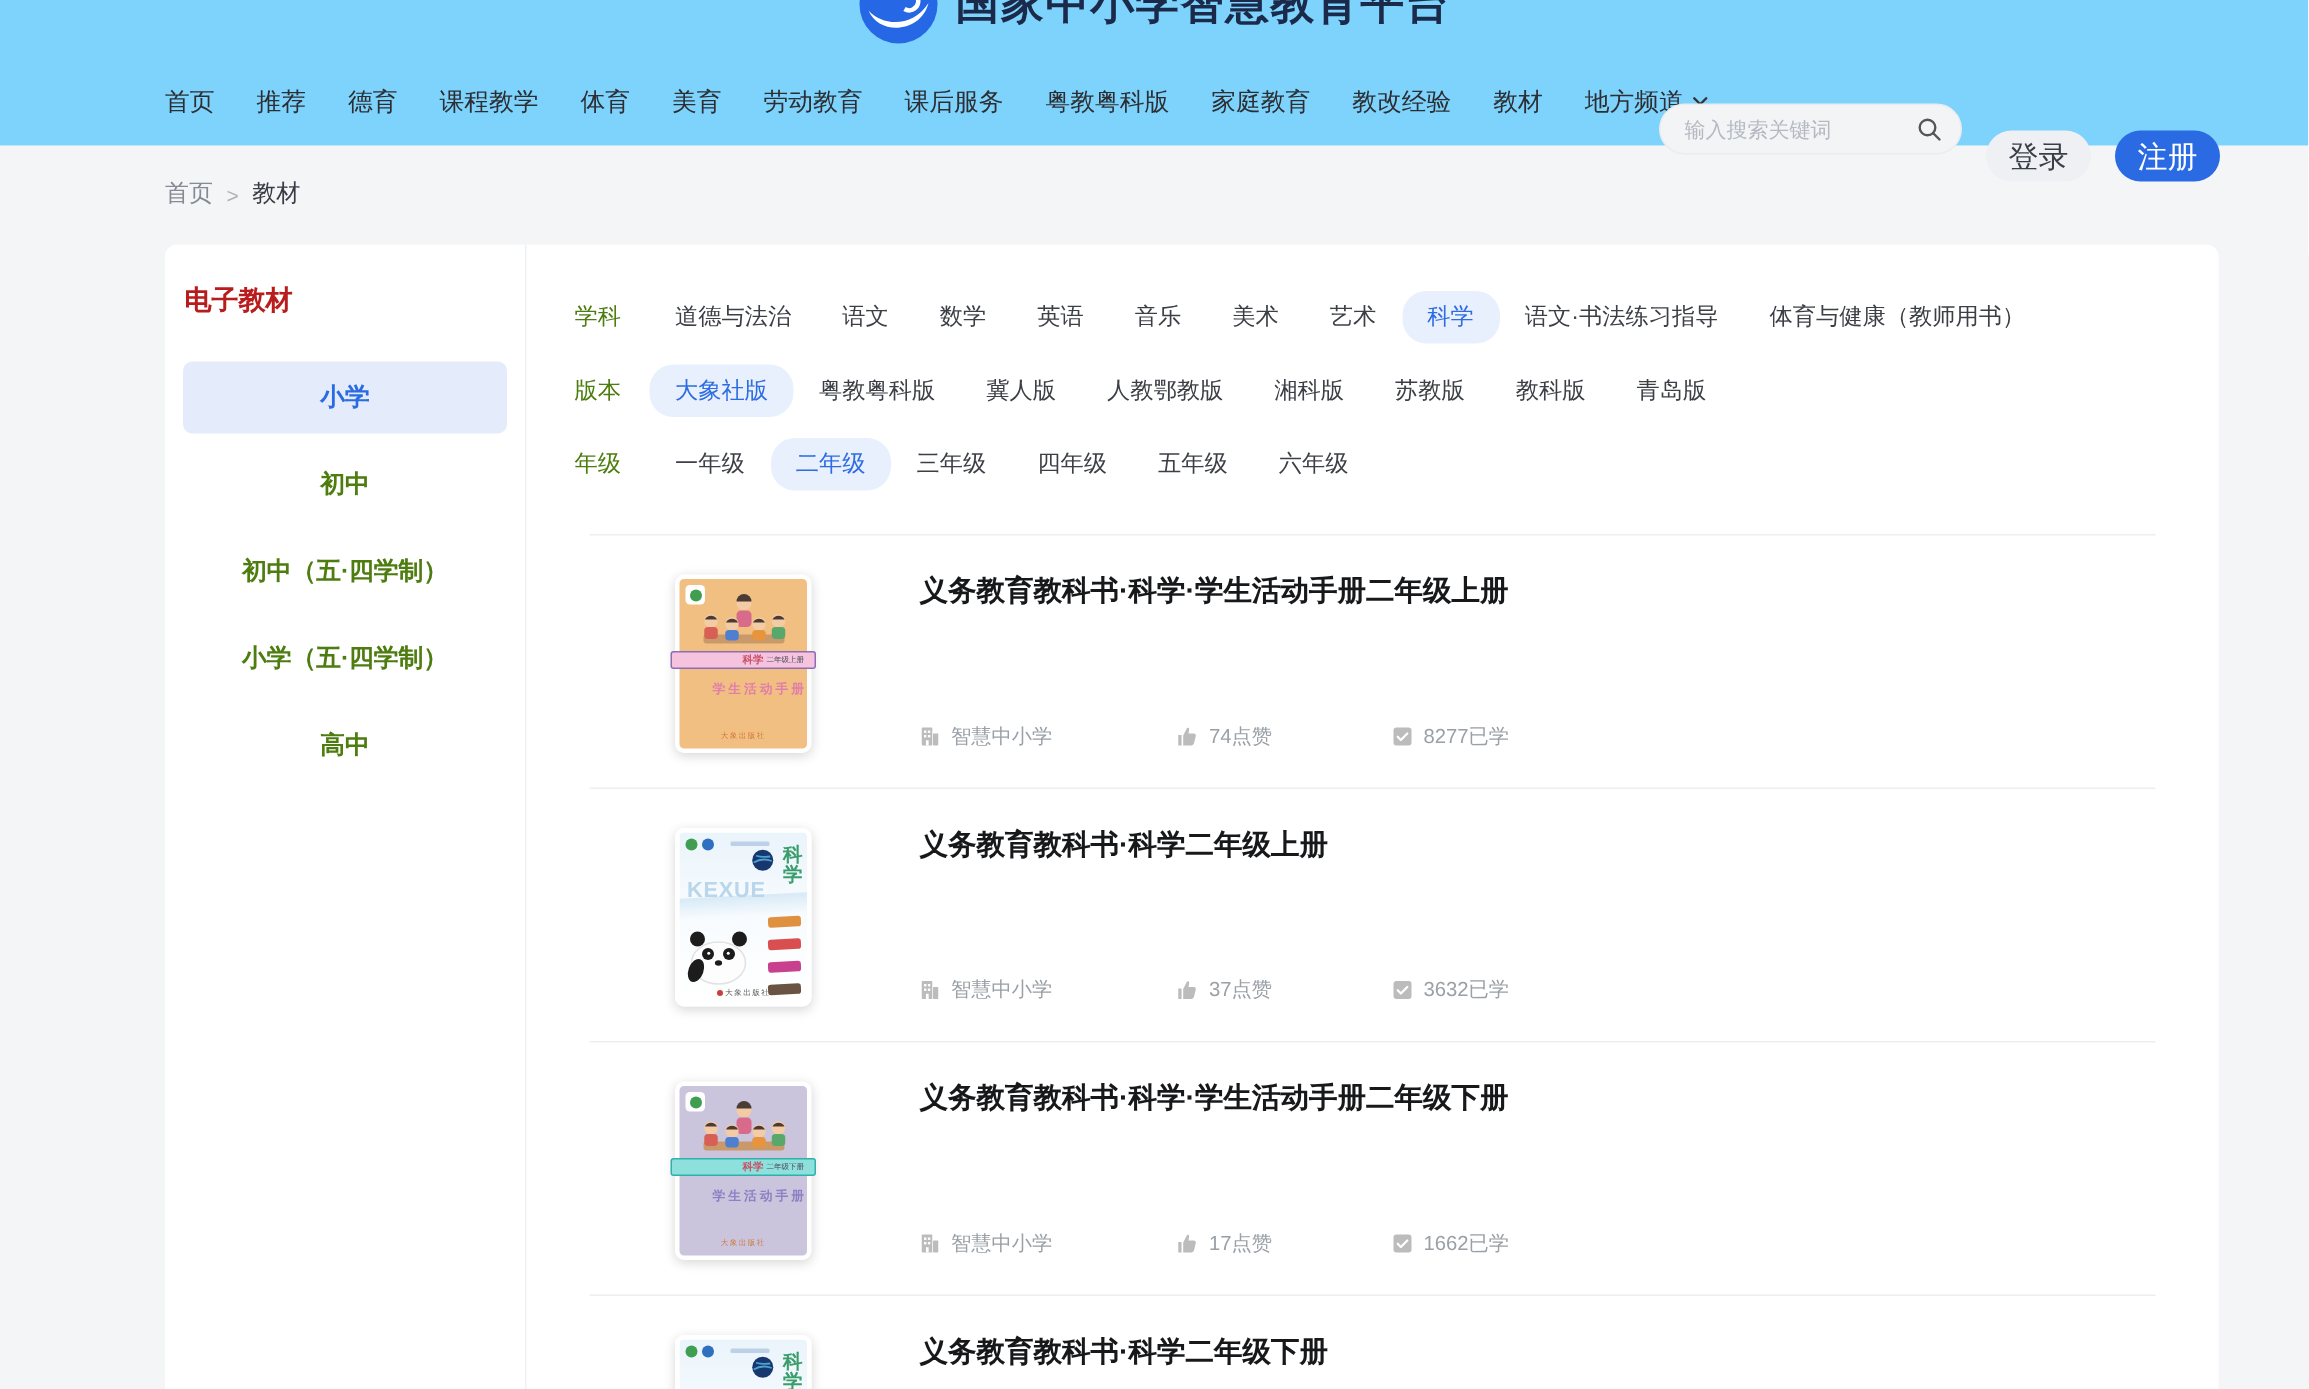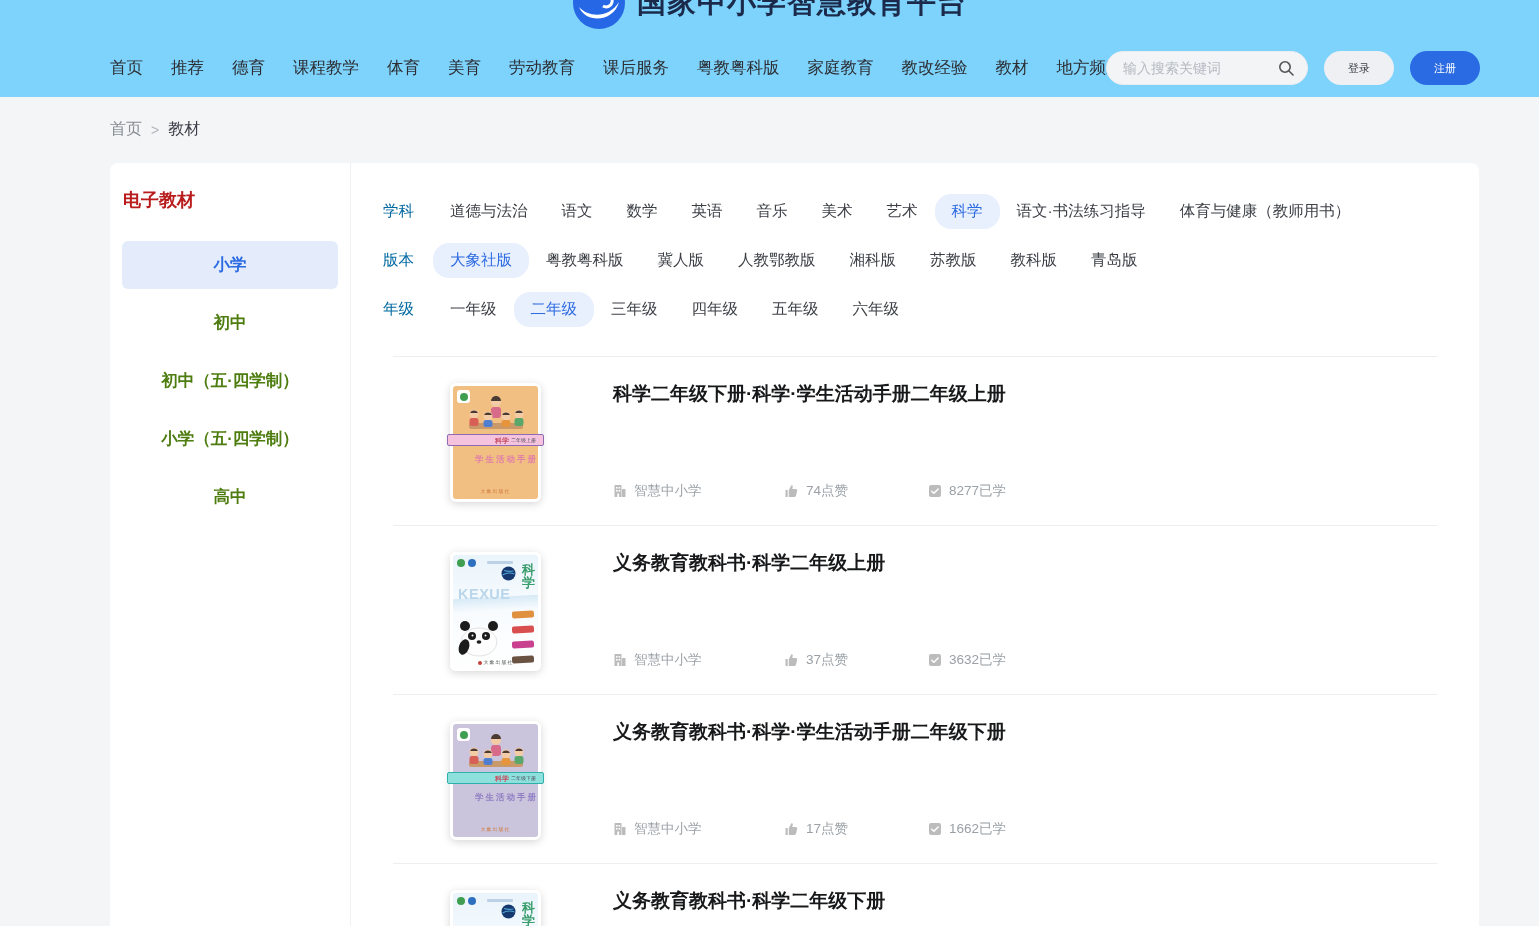--- a/index.html
+++ b/index.html
@@ -9,21 +9,21 @@
   
   .header { position:absolute; top:0; left:0; width:100%; height:97px; background:#7dd3fc; z-index:2; }
   .logo-row { position:absolute; top:-24px; left:0; width:100%; display:flex; justify-content:center; align-items:center; gap:11px; }
   .site-title { font-size:29px; font-weight:700; color:#1b2a4a; letter-spacing:1px; }
   .nav { position:absolute; left:110px; top:45px; height:46px; display:flex; align-items:center; gap:28px; font-size:16.5px; color:#2c2e33; }
   .nav-item { display:inline-flex; align-items:center; gap:5px; cursor:pointer; white-space:nowrap; }
   .hdr-right { position:absolute; top:51px; right:59px; display:flex; align-items:center; gap:16px; }
   .search { width:202px; height:34px; border-radius:17px; background:#f3f4f6; border:1px solid #ebecef; display:flex; align-items:center; padding:0 12px 0 16px; }
   .search input { flex:1; border:none; outline:none; background:transparent; font-size:14px; color:#333; font-family:inherit; min-width:0; }
   .search input::placeholder { color:#b4b9c2; }
-  .btn { height:34px; border-radius:17px; border:none; font-size:11px; cursor:pointer; font-family:inherit; }
+  .btn { height:34px; border-radius:17px; border:none; font-size:20px; cursor:pointer; font-family:inherit;margin-top:36px; }
   .btn-login { width:70px; background:#eef0f3; color:#3a3f47; }
   .btn-register { width:70px; background:#2a6ae3; color:#fff; }
 
   
   .content { position:absolute; top:97px; left:0; right:0; bottom:0; background:#f4f5f7; }
   .crumbs { padding:22px 0 0 110px; display:flex; align-items:center; gap:9px; font-size:16px; }
   .crumb-home { color:#858b94; cursor:pointer; }
   .crumb-sep { color:#b0b4ba; font-size:14px; }
   .crumb-cur { color:#383d45; }
 
@@ -32,21 +32,21 @@
   
   .sidebar { width:241px; flex-shrink:0; border-right:1px solid #f0f1f3; }
   .sb-title { margin:25px 0 0 13px; font-size:18px; font-weight:700; color:#b91c1c; }
   .sb-list { margin-top:29px; display:flex; flex-direction:column; gap:10px; padding:0 12px; }
   .sb-item { height:48px; display:flex; align-items:center; justify-content:center; font-size:16.5px; color:#4d7c0f; border-radius:6px; cursor:pointer;font-weight:bold; }
   .sb-item.sel { background:#e4ecfb; color:#2a6ae3; font-weight:700; }
 
   
   .main { flex:1; padding:32px 0 0 32px; position:relative; min-width:0; }
   .filter-row { display:flex; align-items:center; height:32px; margin-bottom:17px; }
-  .f-label { width:50px; flex-shrink:0; font-size:15.5px; color:#0369a1; }
+  .f-label { width:50px; flex-shrink:0; font-size:15.5px; color:#4d7c0f; }
   .f-opts { display:flex; flex-wrap:nowrap; }
   .f-opt { padding:7px 17px; border-radius:16px; font-size:15.5px; color:#3c3f45; white-space:nowrap; cursor:pointer; }
   .f-opt.sel { background:#e8effd; color:#2e6ce2; }
 
   .books { margin:31px 42px 0 10px; }
   .book { position:relative; height:169px; border-top:1px solid #edeef1; }
   .cover { position:absolute; left:57px; top:26px; width:91px; height:119px; border:3px solid #fff; border-radius:6px; box-shadow:0 2px 8px rgba(0,0,0,.16); cursor:pointer; }
   .cover-b { overflow:hidden; background:linear-gradient(180deg,#eaf4fb 0%,#f7fbfe 45%,#ffffff 100%); }
   .bk-title { margin-left:220px; padding-top:24px; font-size:19px; font-weight:700; color:#17181a; cursor:pointer; }
   .bk-stats { position:absolute; left:220px; top:125px; display:flex; align-items:center; font-size:13.5px; color:#9aa0a6; }
@@ -235,21 +235,21 @@
                   <path d="M55 18a4.5 4.5 0 0 1 8 0z" fill="#4a3b35"></path>
                   <rect x="54.5" y="23" width="9" height="8" rx="2.5" fill="#5aa76b"></rect>
                 </svg>
                 <div class="cv-banner" style="background:#f6c3de;border:1px solid #8e6cb4">
                   <span class="cv-banner-title">科学</span>
                   <span class="cv-banner-sub">二年级上册</span>
                 </div>
                 <div class="cv-subtitle" style="color:#e07fa8">学生活动手册</div>
                 <div class="cv-pub">大象出版社</div>
               </div>
-              <div class="bk-title">科学二年级下册·科学·学生活动手册二年级上册</div>
+              <div class="bk-title">义务教育教科书·科学·学生活动手册二年级上册</div>
               <div class="bk-stats">
                 <span class="stat stat-org">
                   <svg width="14" height="14" viewBox="0 0 14 14">
                     <rect x="1.5" y="1" width="7" height="12" rx="0.5" fill="#bcbcbc"></rect>
                     <rect x="9" y="5" width="3.5" height="8" rx="0.5" fill="#bcbcbc"></rect>
                     <rect x="3" y="3" width="1.6" height="1.6" fill="#fff"></rect>
                     <rect x="5.6" y="3" width="1.6" height="1.6" fill="#fff"></rect>
                     <rect x="3" y="6" width="1.6" height="1.6" fill="#fff"></rect>
                     <rect x="5.6" y="6" width="1.6" height="1.6" fill="#fff"></rect>
                     <rect x="4.3" y="9.5" width="1.8" height="3.5" fill="#fff"></rect>

